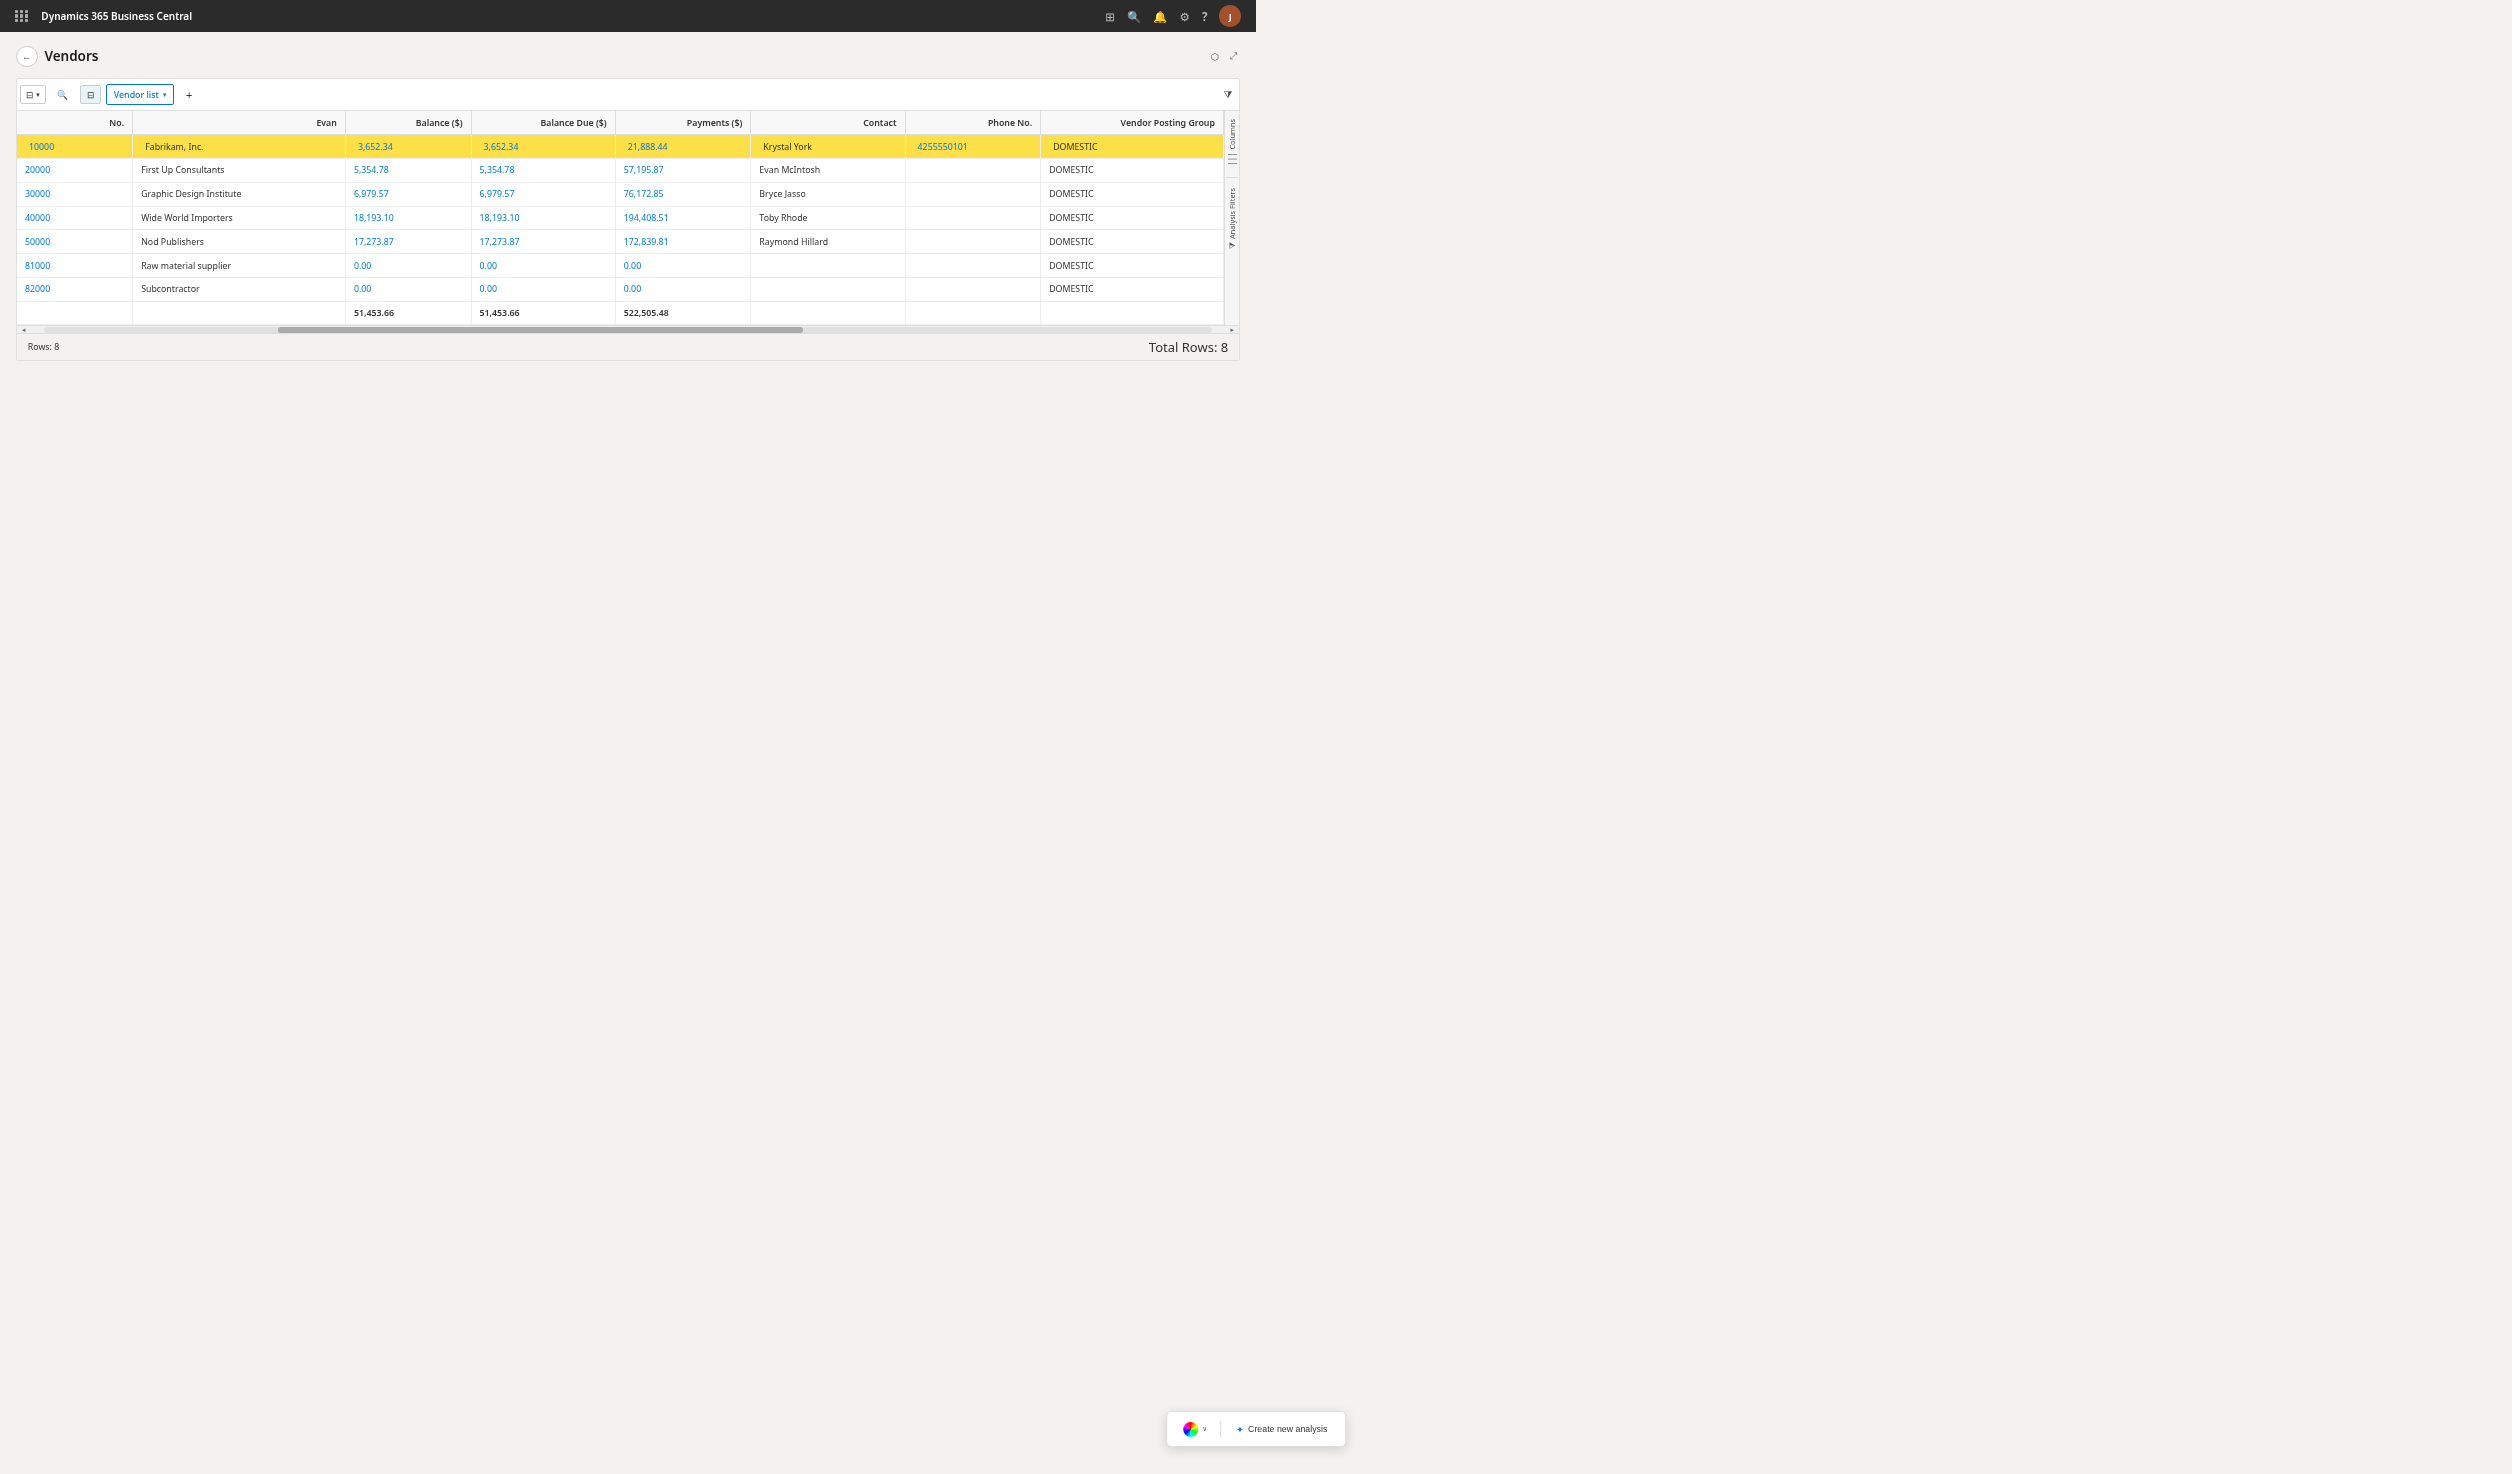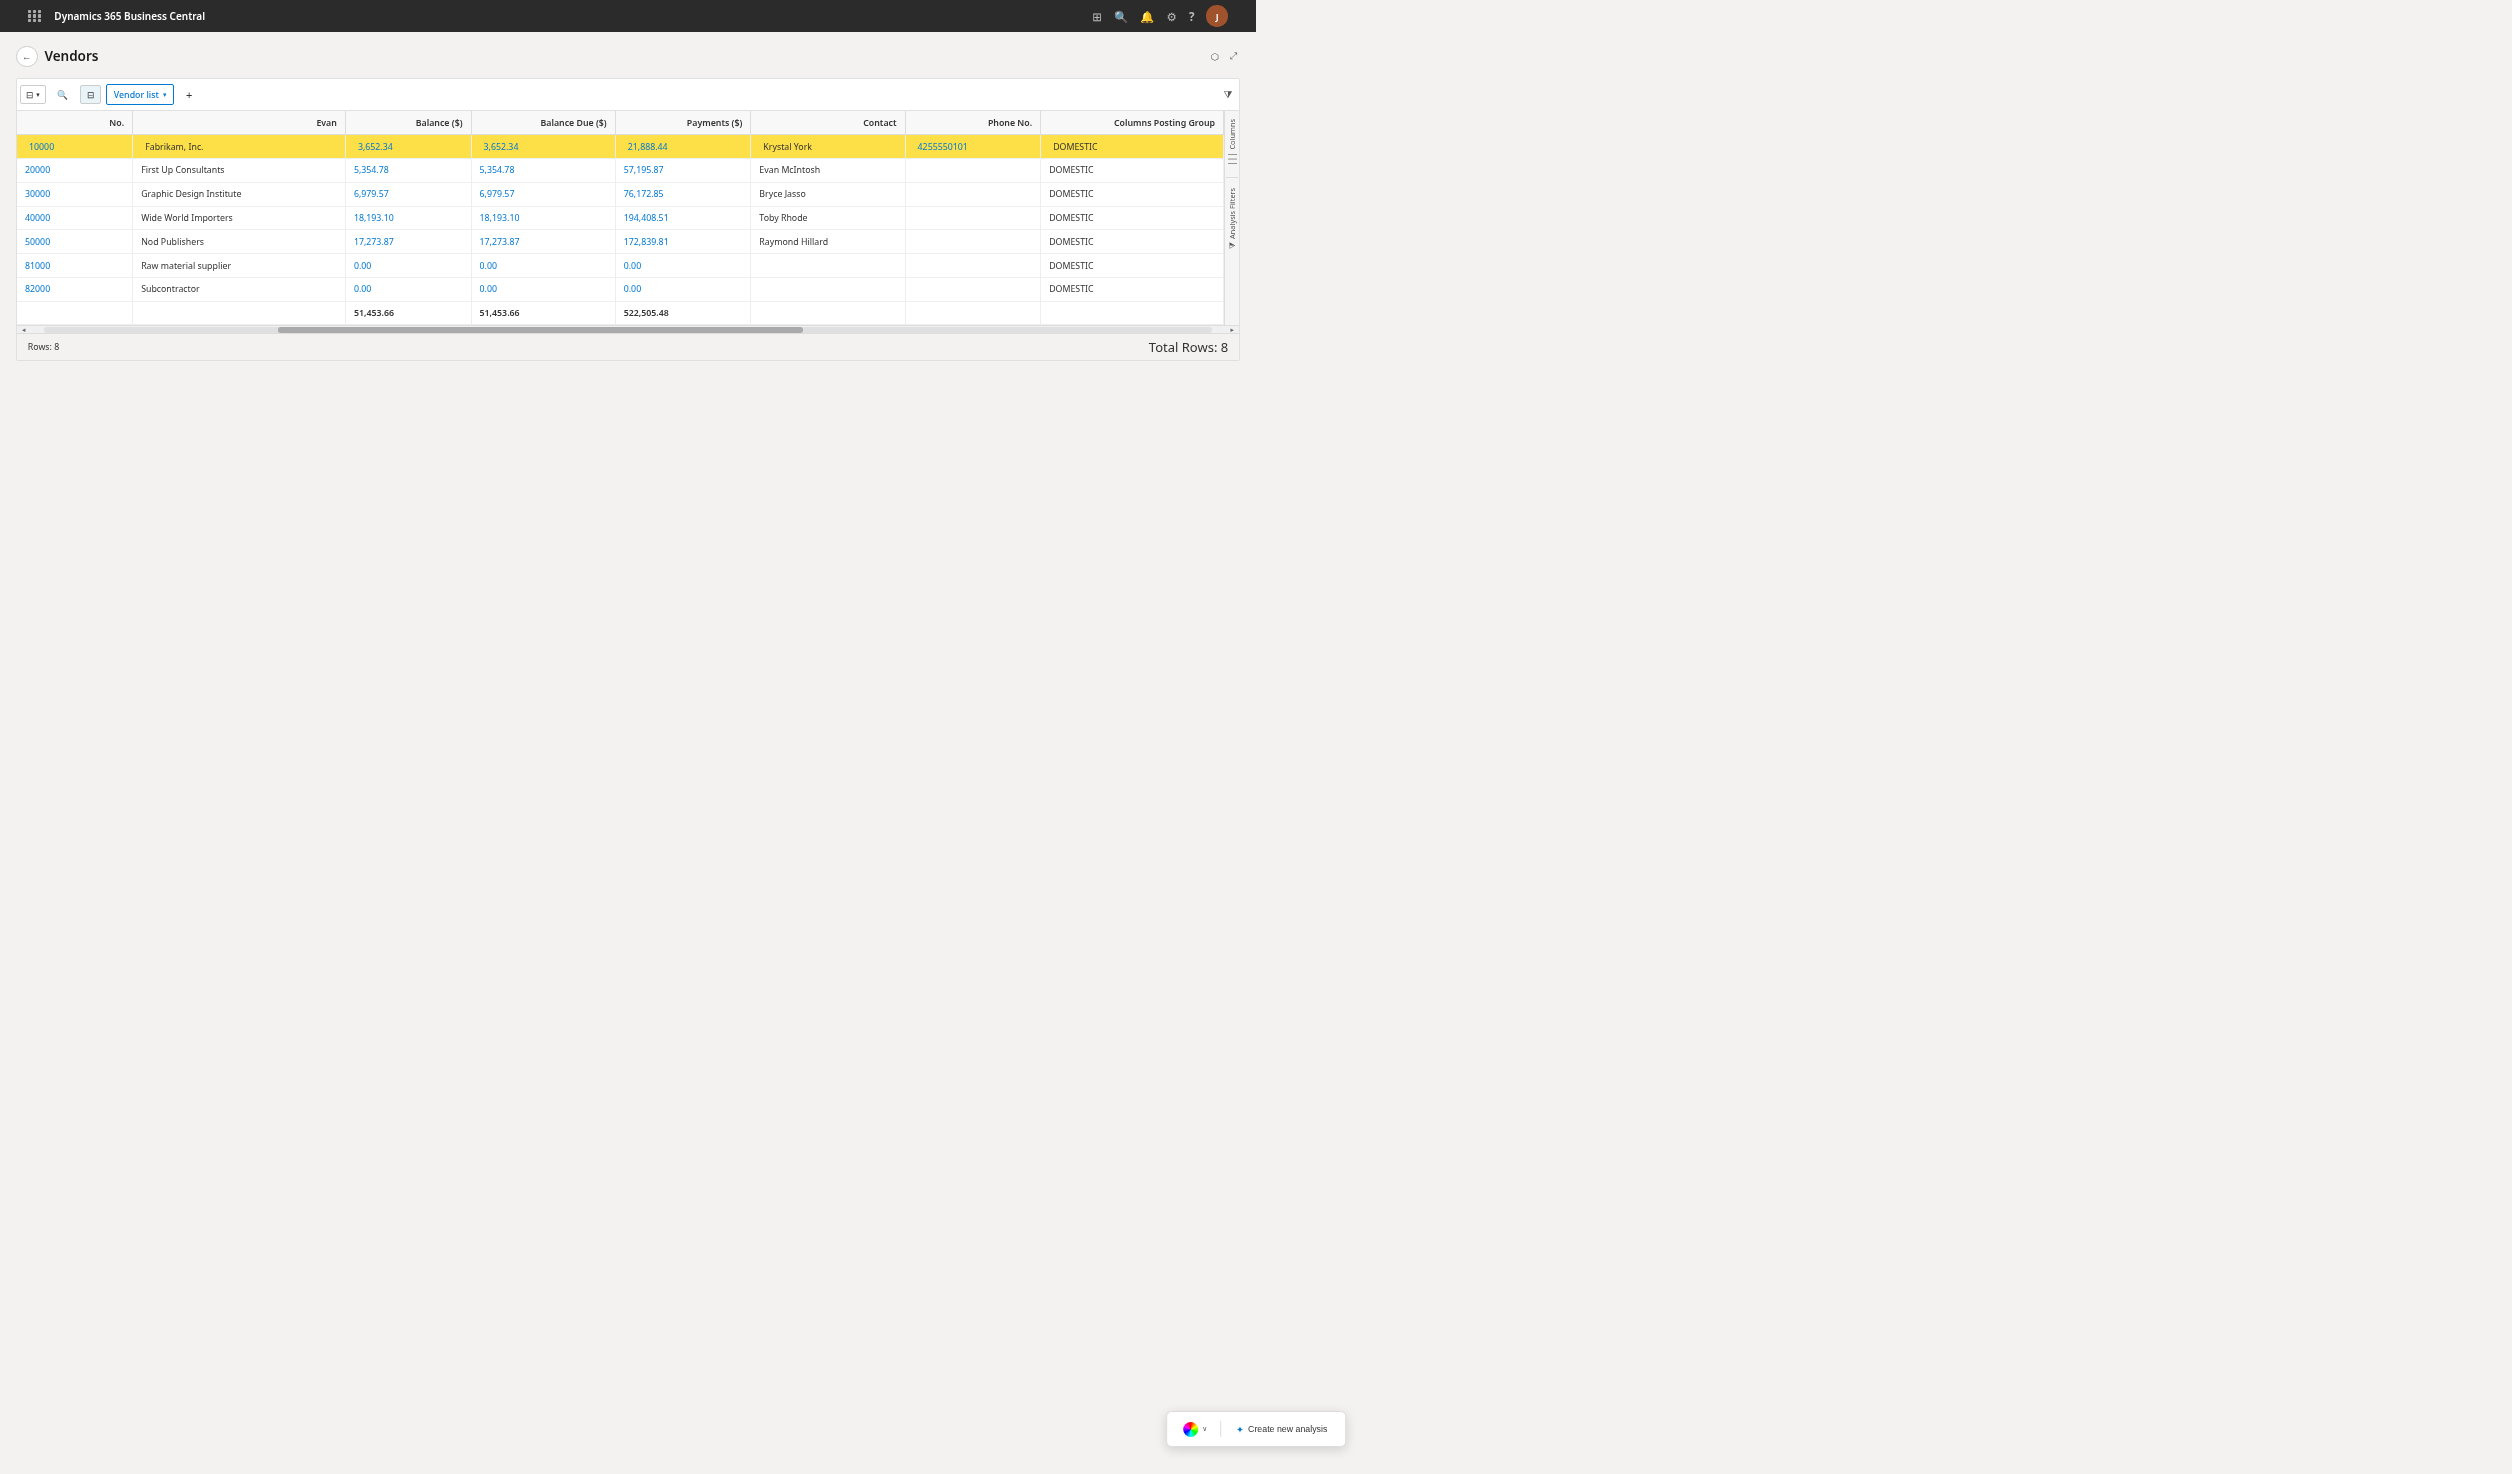--- a/index.html
+++ b/index.html
@@ -5,21 +5,21 @@
     * { box-sizing: border-box; margin: 0; padding: 0; }
     body { font-family: 'Segoe UI', system-ui, sans-serif; background: #f3f2f1; width: 1256px; min-height: 738px; overflow: hidden; }
 
     
     .top-nav {
       background: #1a1a2e;
       background: #2b2b2b;
       height: 32px;
       display: flex;
       align-items: center;
-      padding: 0 28px;
+      padding: 0 15px;
       gap: 8px;
       color: white;
     }
     .top-nav-title {
       flex: 1;
       font-size: 10px;
       font-weight: 600;
       color: white;
       margin-left: 5.4px;
     }
@@ -357,21 +357,21 @@
         <table class="data-table">
           <thead>
             <tr>
               <th style="width:81px;">No.</th>
               <th style="width:149px;">Evan</th>
               <th class="numeric" style="width:88px;">Balance ($)</th>
               <th class="numeric" style="width:101px;">Balance Due ($)</th>
               <th class="numeric" style="width:95px;">Payments ($)</th>
               <th style="width:108px;">Contact</th>
               <th style="width:95px;">Phone No.</th>
-              <th style="width:128px;">Columns Posting Group</th>
+              <th style="width:128px;">Vendor Posting Group</th>
             </tr>
           </thead>
           <tbody id="table-body">
           <tr class="selected">
                 <td class="link-cell">10000</td>
                 <td>Fabrikam, Inc.</td>
                 <td class="numeric link-cell">3,652.34</td>
                 <td class="numeric link-cell">3,652.34</td>
                 <td class="numeric link-cell">21,888.44</td>
                 <td>Krystal York</td>

